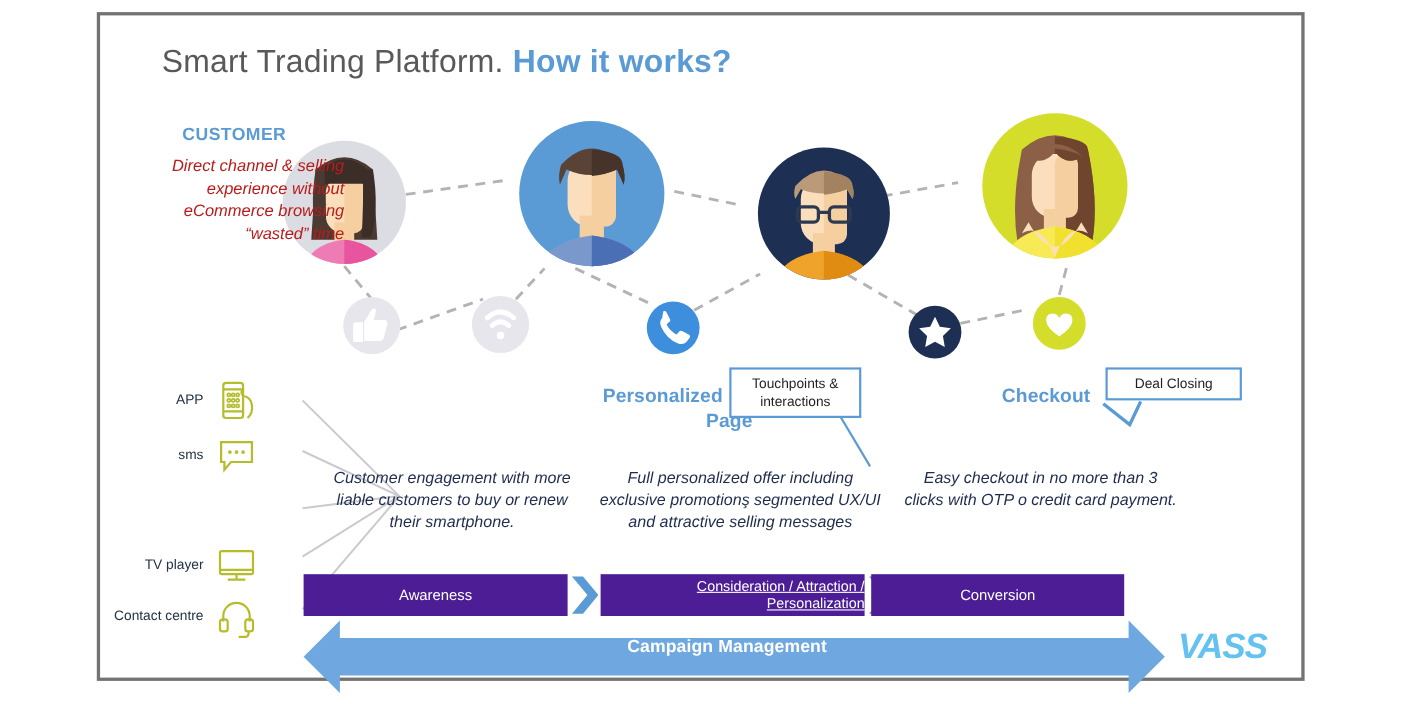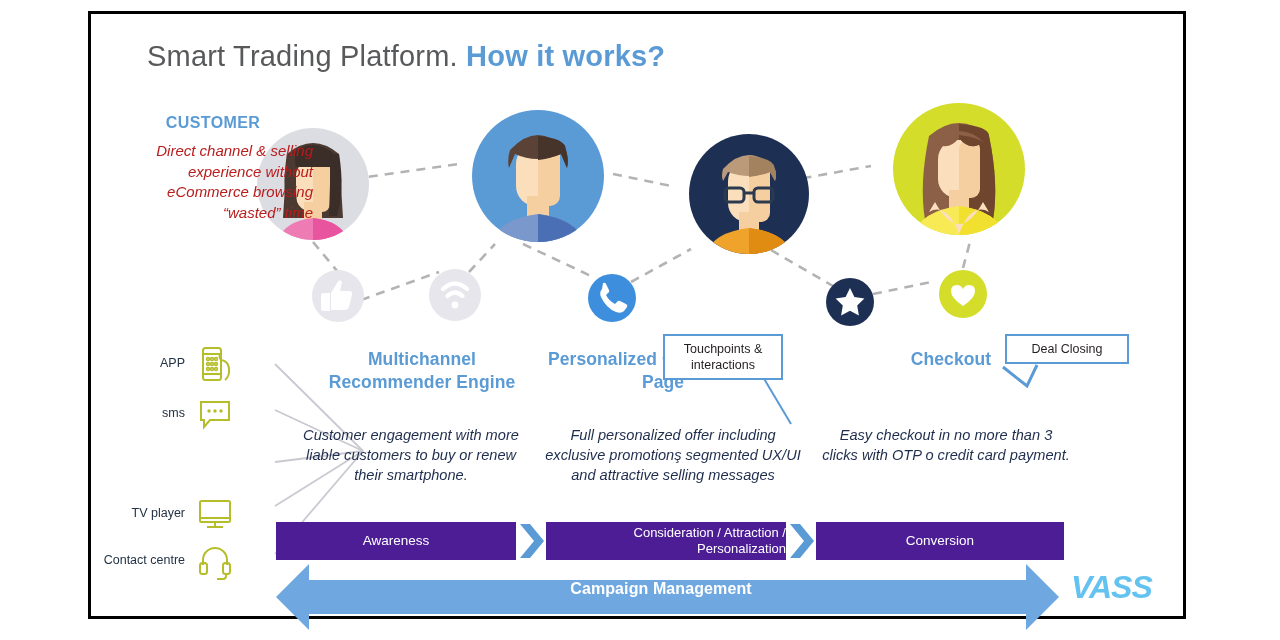--- a/index.html
+++ b/index.html
@@ -3,21 +3,21 @@
 <meta charset="utf-8">
 <style>
   html,body{margin:0;padding:0;background:#ffffff;}
   body{
     width:1280px;height:640px;overflow:hidden;
     font-family:"Liberation Sans", sans-serif;
     position:relative;
   }
   #slide{
     position:absolute;left:88px;top:11px;width:1098px;height:608px;
-    border:3px solid #000000;background:#ffffff;box-sizing:border-box;
+    border:3px solid #737373;background:#ffffff;box-sizing:border-box;
   }
   
   .title{
     position:absolute;left:56px;top:26px;
     font-size:29px;letter-spacing:.2px;white-space:nowrap;
   }
   .title .t1{color:#58595b;font-weight:400;}
   .title .t2{color:#5b9bd5;font-weight:700;}
 
   
@@ -281,44 +281,43 @@
     <span class="ico">
       <svg width="40" height="40" viewBox="0 0 40 40" fill="none" stroke="#b5bd2b" stroke-width="2">
         <path d="M8 24 v-5 a12 12 0 0 1 24 0 v5"></path>
         <rect x="5" y="22" width="7" height="11" rx="2.5"></rect>
         <rect x="28" y="22" width="7" height="11" rx="2.5"></rect>
         <path d="M31 33 v2 a3 3 0 0 1 -3 3 h-6"></path>
       </svg>
     </span>
   </div>
 
-  <div class="sec-title" style="left:216px;top:334px;width:230px;">Multichannel Recommender Engine</div>
   <div class="sec-title" style="left:452px;top:334px;width:240px;">Personalized Offer Landing Page</div>
   <div class="sec-title" style="left:760px;top:334px;width:200px;">Checkout</div>
 
   <div class="sec-body" style="left:200px;top:412px;width:240px;">Customer engagement with more liable customers to buy or renew their smartphone.</div>
   <div class="sec-body" style="left:452px;top:412px;width:260px;">Full personalized offer including exclusive promotionş segmented UX/UI and attractive selling messages</div>
   <div class="sec-body" style="left:730px;top:412px;width:250px;">Easy checkout in no more than 3 clicks with OTP o credit card payment.</div>
 
   <div class="callout" style="left:572px;top:320px;width:120px;">Touchpoints &amp; interactions</div>
   <div class="callout" style="left:914px;top:320px;width:124px;">Deal Closing</div>
 
   <svg class="layer" viewBox="0 0 1098 608" style="z-index:2;">
     <polygon points="185,583 218,550 218,566 935,566 935,550 968,583 935,616 935,600 218,600 218,616" fill="#6fa8e0"></polygon>
   </svg>
 
   <div class="funnel" style="z-index:3;">
     <div class="fseg" style="left:0px;width:240px;">Awareness</div>
     <svg class="fchev" style="left:242px;" viewBox="0 0 26 38">
       <polygon points="2,2 16,19 2,36 12,36 26,19 12,2" fill="#5b9bd5"></polygon>
     </svg>
-    <div class="fseg" style="left:270px;width:240px;font-size:13px;">Consideration / Attraction / Personalization</div>
+    <div class="fseg" style="left:270px;width:240px;font-size:13px;text-decoration:underline;">Consideration / Attraction / Personalization</div>
     <svg class="fchev" style="left:512px;" viewBox="0 0 26 38">
       <polygon points="2,2 16,19 2,36 12,36 26,19 12,2" fill="#5b9bd5"></polygon>
     </svg>
-    <div class="fseg" style="left:540px;width:248px;">Conversion</div>
+    <div class="fseg" style="left:516px;width:230px;">Conversion</div>
   </div>
 
   <div class="camp-label">Campaign Management</div>
 
   <div class="vass">VASS</div>
 
 </div>
 
 </body></html>

